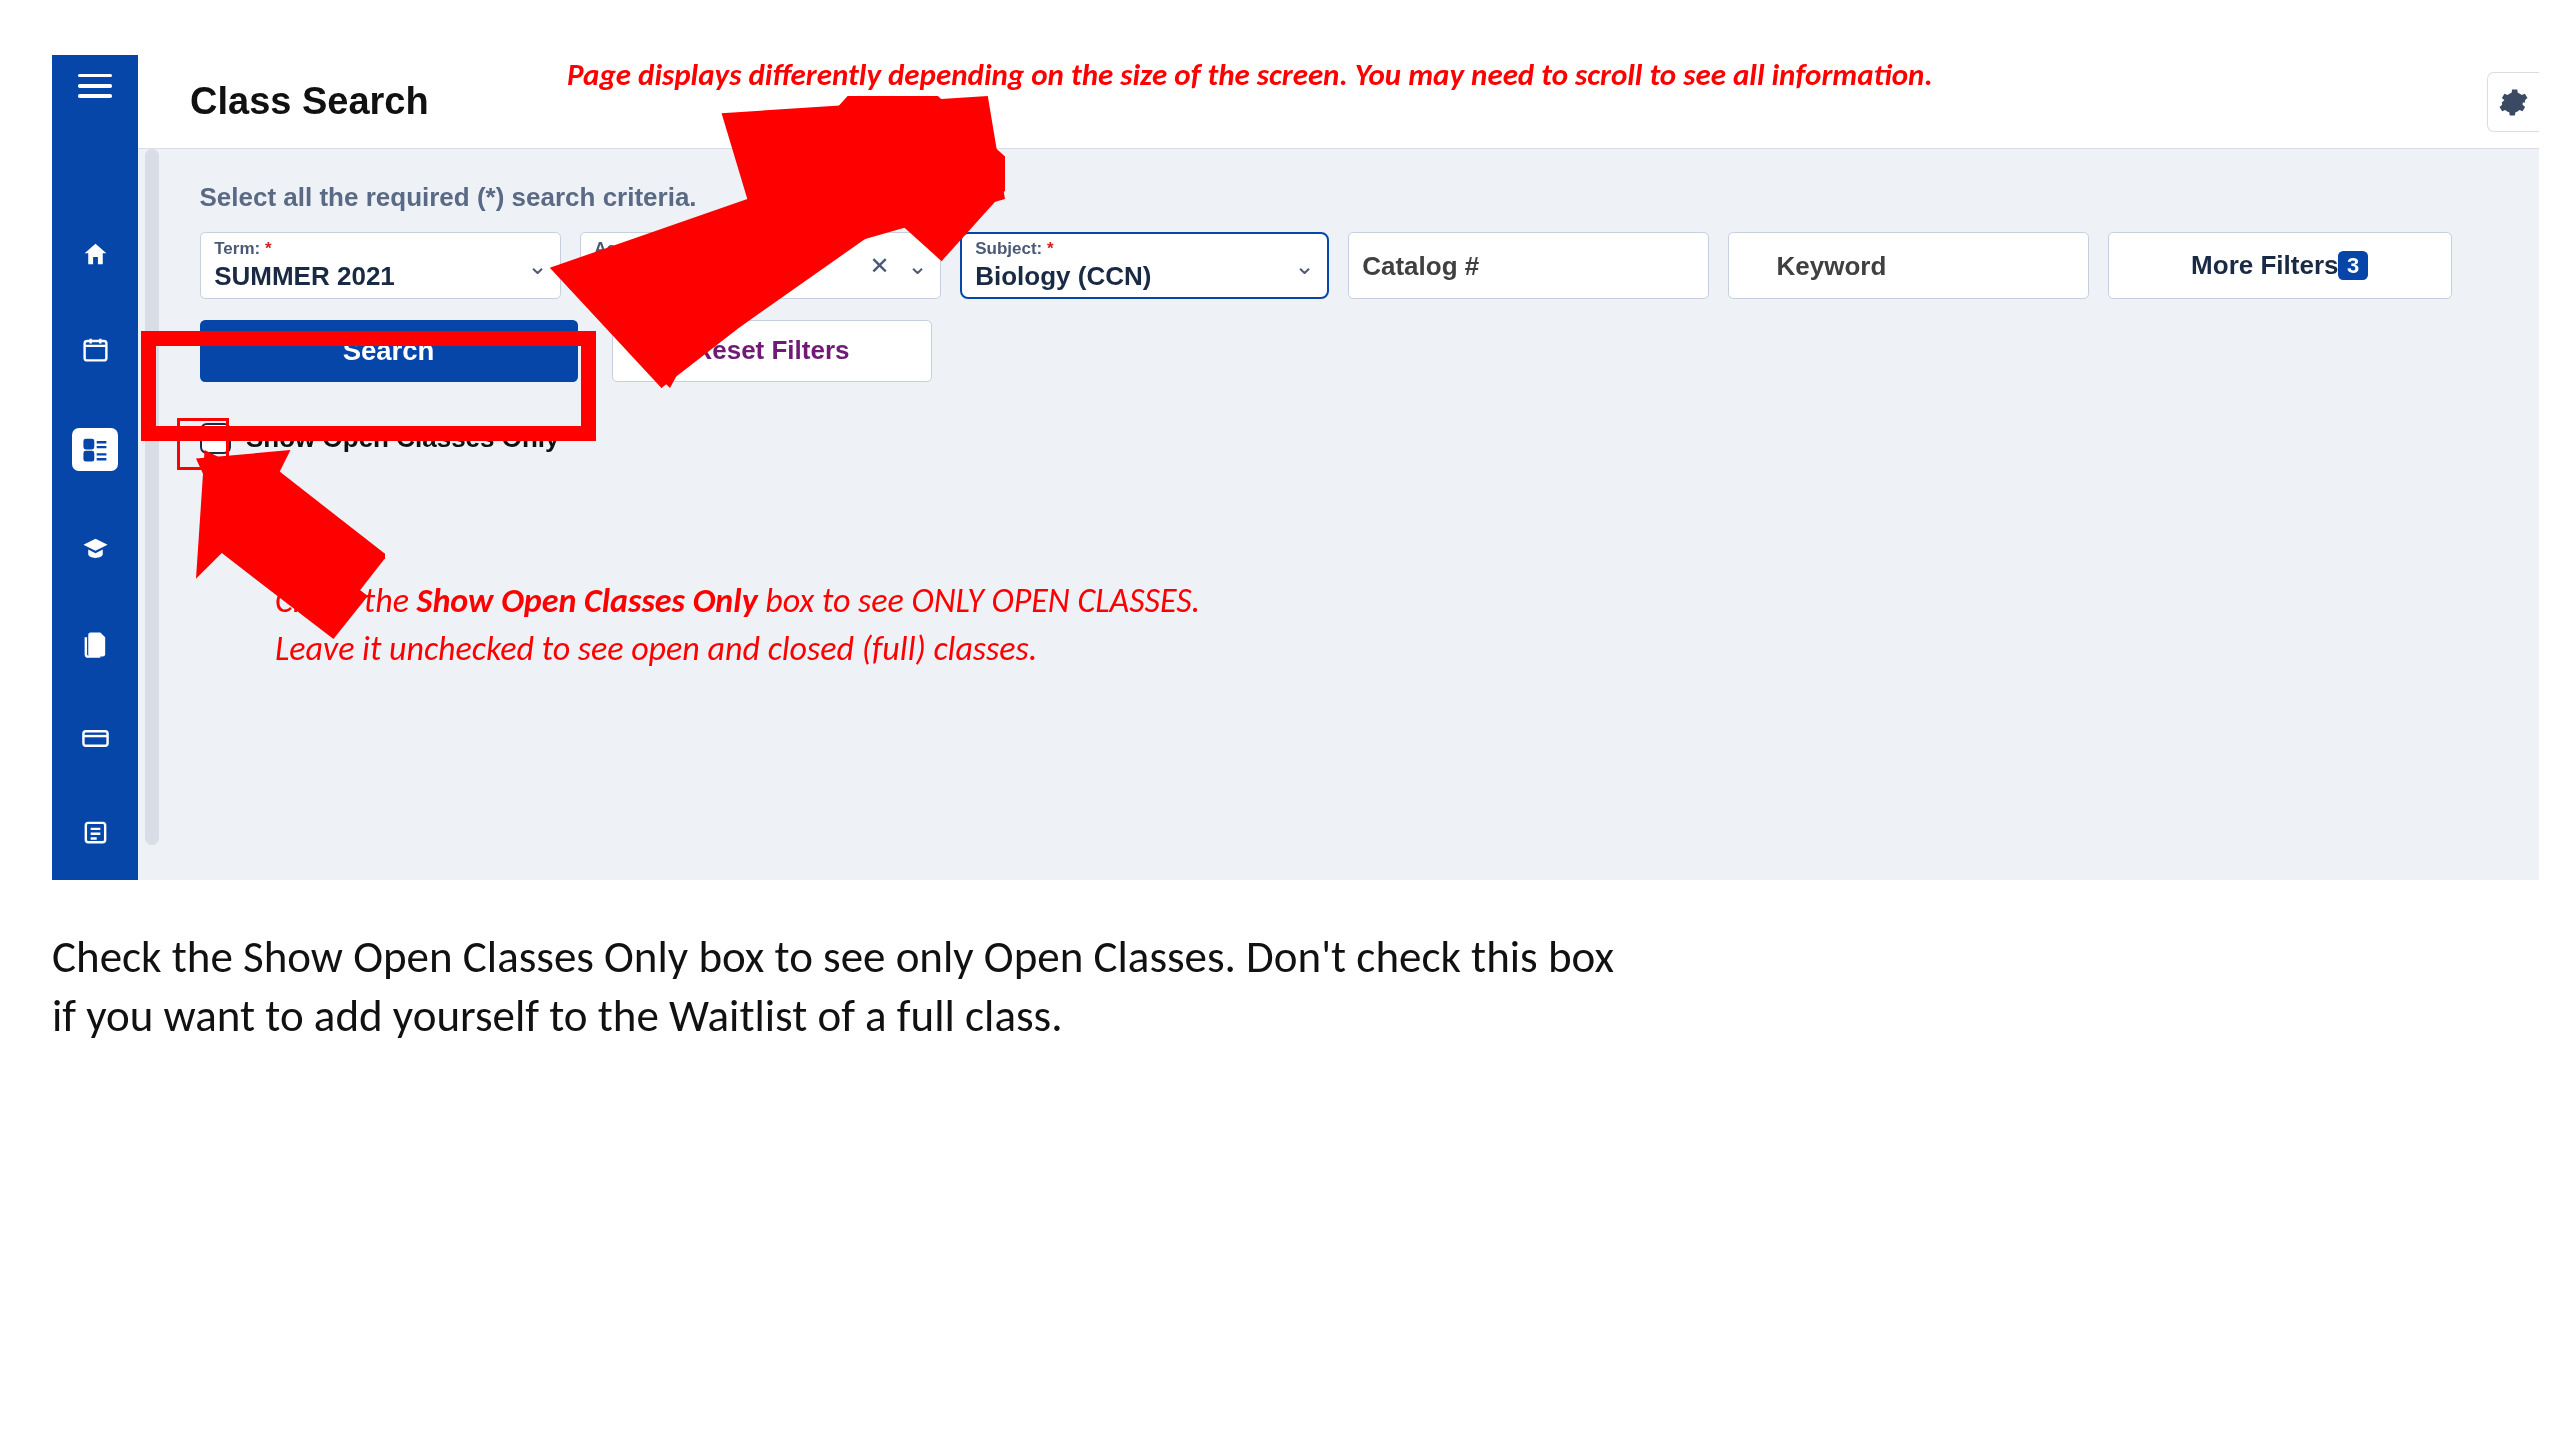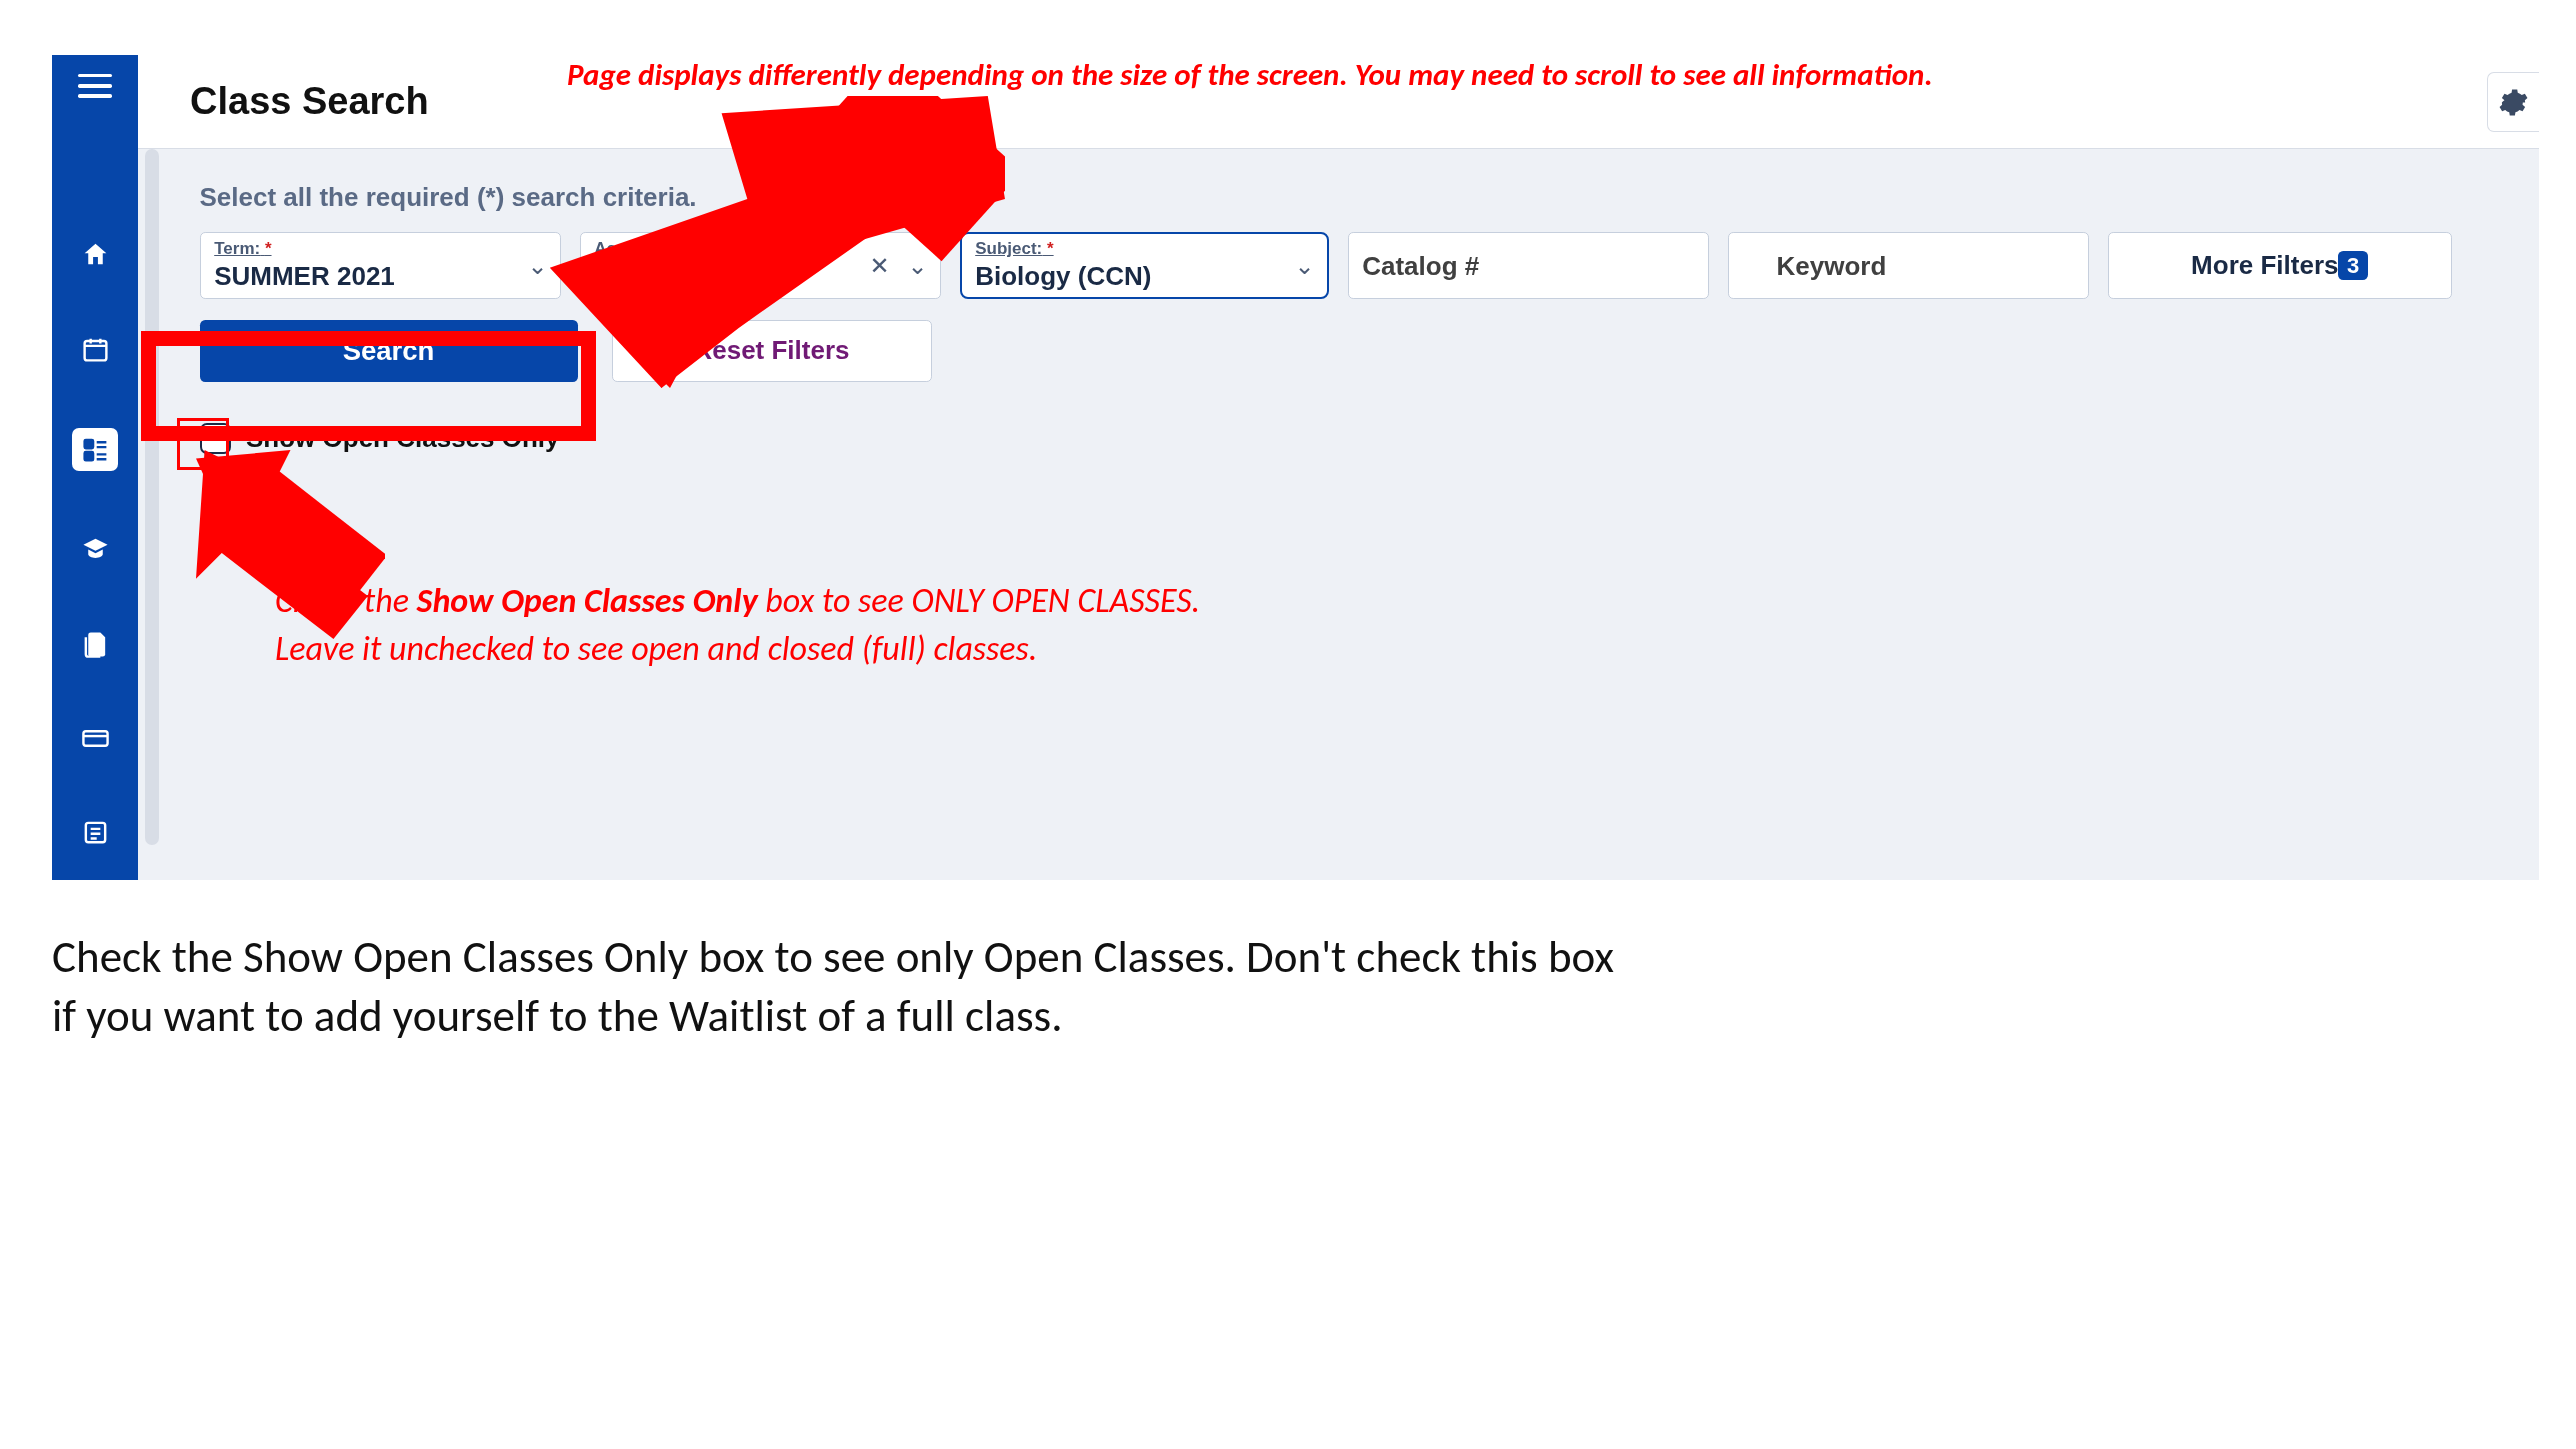--- a/index.html
+++ b/index.html
@@ -109,21 +109,21 @@
   .filter-box {
     background: #fff;
     border: 0.9px solid #c6cfdd;
     border-radius: 5.2px;
     height: 67px;
     position: relative;
     display: flex; flex-direction: column; justify-content: center;
     padding: 3.4px 13.7px;
   }
   .filter-box.sel { border: 2.6px solid #0646a9; border-radius: 8px; }
-  .filter-label { font-size: 17px; color: #4a5a75; font-weight: 600; text-decoration: underline; }
+  .filter-label { font-size: 17px; color: #4a5a75; font-weight: 600; }
   .filter-label .req { color: #d02020; }
   .filter-value { font-size: 26px; color: #1a2a45; font-weight: 700; margin-top: 1.7px; }
   .filter-value.placeholder { color: #404040; font-weight: 600; }
   .chev {
     position: absolute; right: 12px; top: 50%; transform: translateY(-50%);
     color: #4a5a75; font-size: 24px;
   }
   .clear-x {
     position: absolute; right: 50px; top: 50%; transform: translateY(-50%);
     color: #4a5a75; font-size: 24px; font-weight: 400;

